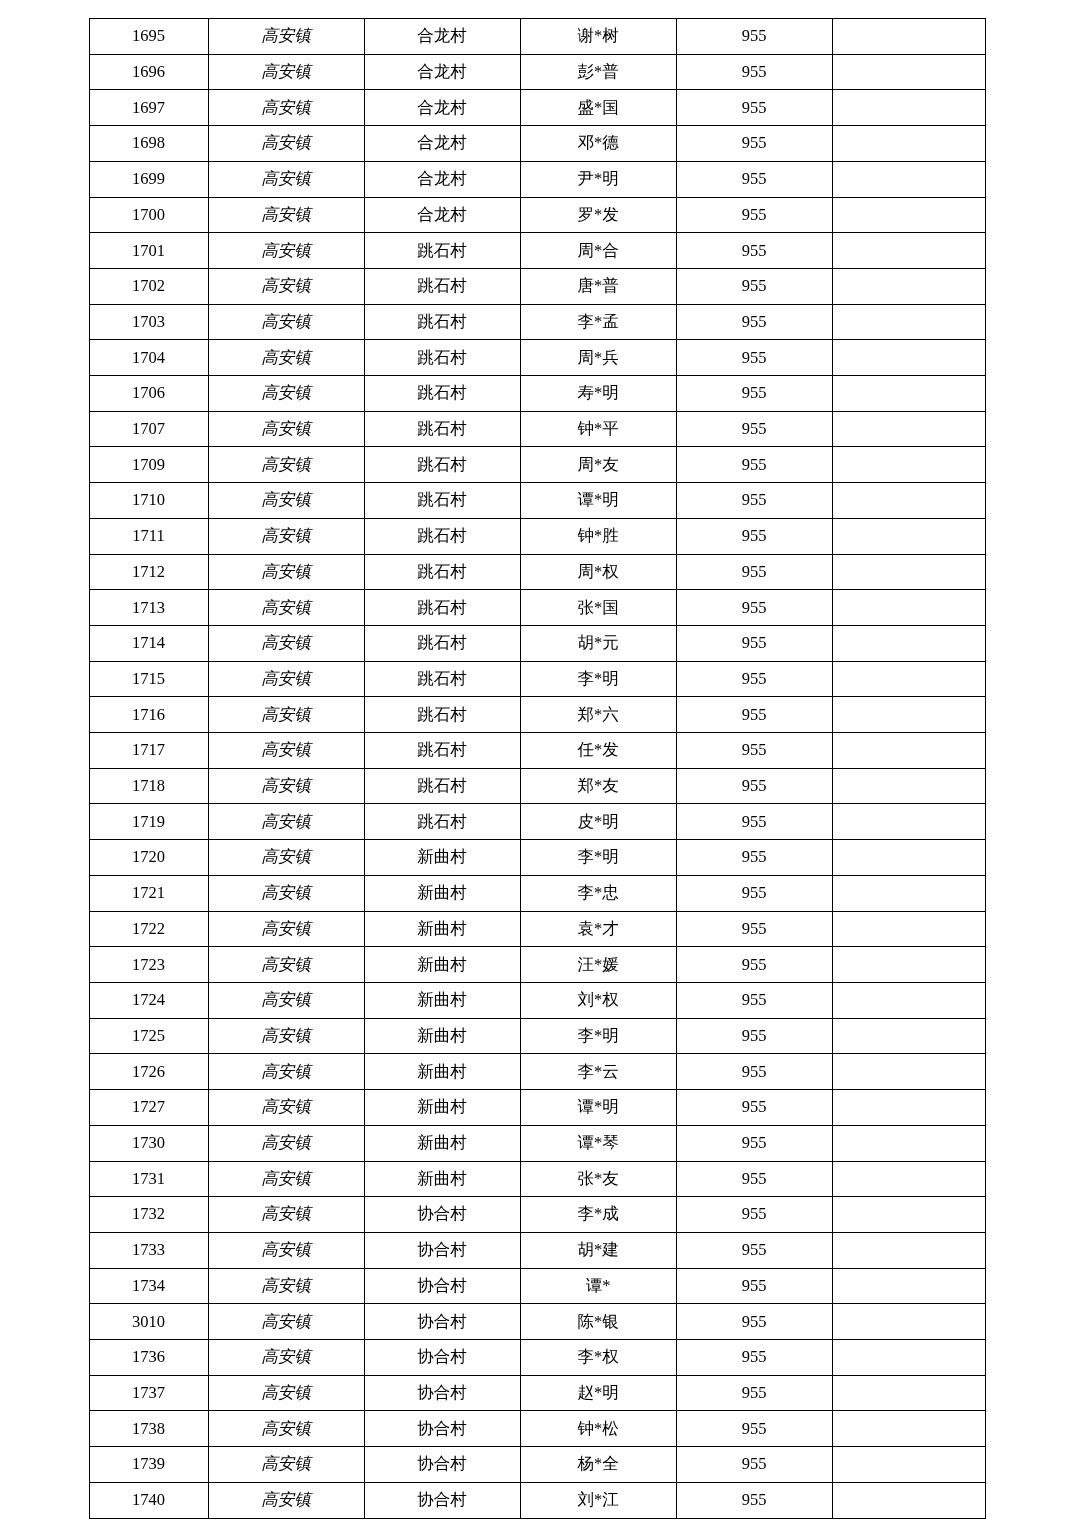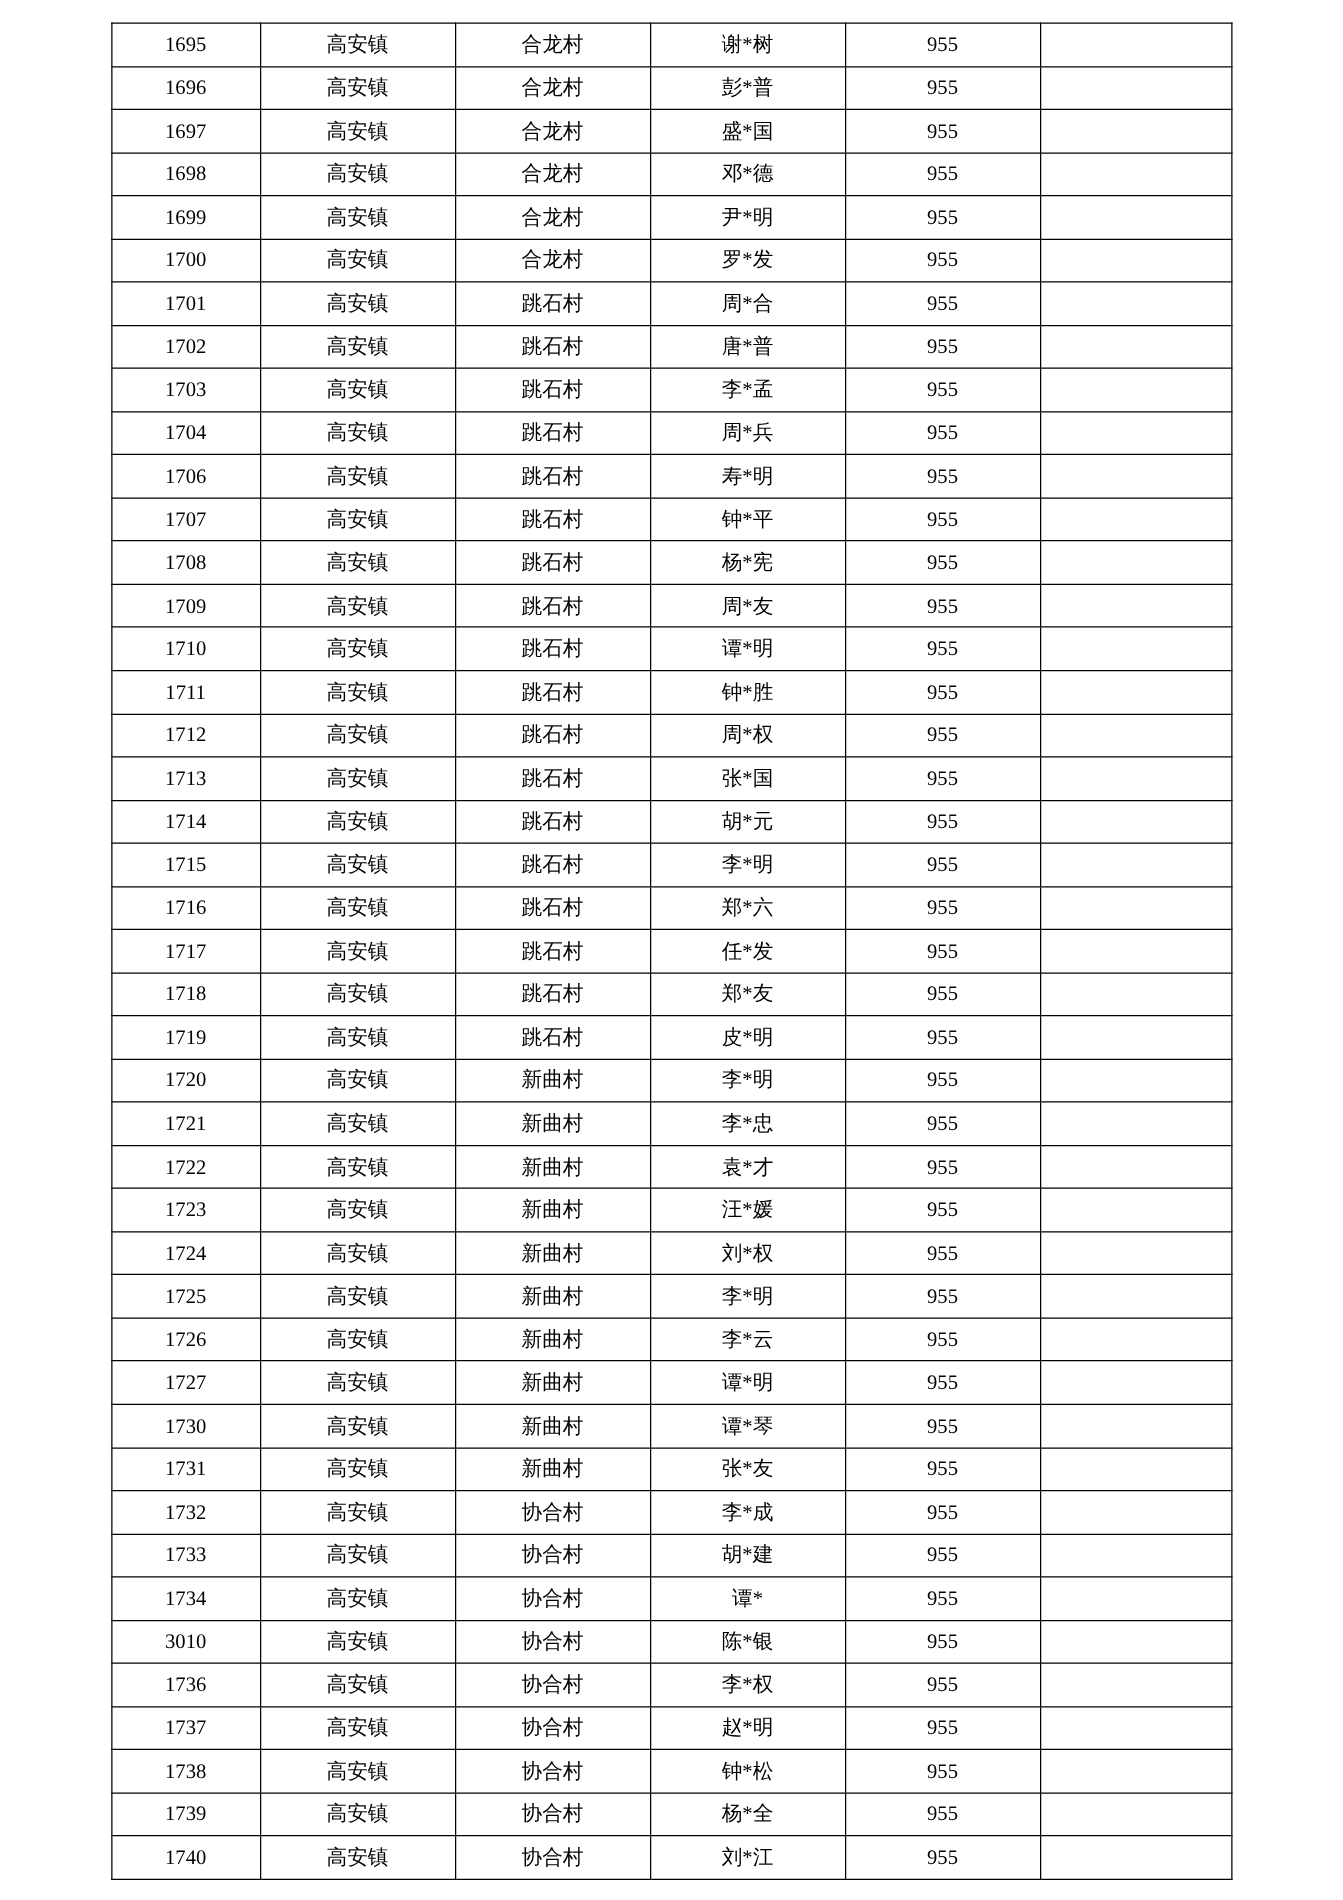--- a/index.html
+++ b/index.html
@@ -10,42 +10,42 @@
   body {
     width: 1074px;
     height: 1520px;
     font-family: "Liberation Serif", "DejaVu Serif", serif;
     color: #000000;
   }
   .page {
     box-sizing: border-box;
     width: 1074px;
     height: 1520px;
-    padding: 18px 0 16px 0;
+    padding: 18px 0 1px 0;
     display: flex;
     justify-content: center;
   }
   table.data-table {
     border-collapse: collapse;
     table-layout: fixed;
     width: 890px;
     margin: 0 auto;
   }
   table.data-table td {
     border: 1px solid #000000;
     height: 31.2px;
     text-align: center;
     vertical-align: middle;
     font-size: 16.5px;
     line-height: 1.1;
     padding: 0;
     font-family: "Liberation Serif", "DejaVu Serif", serif;
   }
   td.col-seq   { width: 118px; }
-  td.col-town  { width: 155px; }
+  td.col-town  { width: 155px; font-style: italic; }
   td.col-vill  { width: 155px; }
   td.col-name  { width: 155px; }
   td.col-amt   { width: 155px; }
   td.col-note  { width: 152px; }
   .cn {
     font-family: "DejaVu Sans", "Liberation Sans", sans-serif;
     font-size: 16px;
   }
 </style>
 </head>
@@ -144,28 +144,20 @@
         </tr>
         <tr>
           <td class="col-seq">1707</td>
           <td class="col-town cn">高安镇</td>
           <td class="col-vill cn">跳石村</td>
           <td class="col-name cn">钟*平</td>
           <td class="col-amt">955</td>
           <td class="col-note"></td>
         </tr>
         <tr>
-          <td class="col-seq">1708</td>
-          <td class="col-town cn">高安镇</td>
-          <td class="col-vill cn">跳石村</td>
-          <td class="col-name cn">杨*宪</td>
-          <td class="col-amt">955</td>
-          <td class="col-note"></td>
-        </tr>
-        <tr>
           <td class="col-seq">1709</td>
           <td class="col-town cn">高安镇</td>
           <td class="col-vill cn">跳石村</td>
           <td class="col-name cn">周*友</td>
           <td class="col-amt">955</td>
           <td class="col-note"></td>
         </tr>
         <tr>
           <td class="col-seq">1710</td>
           <td class="col-town cn">高安镇</td>

